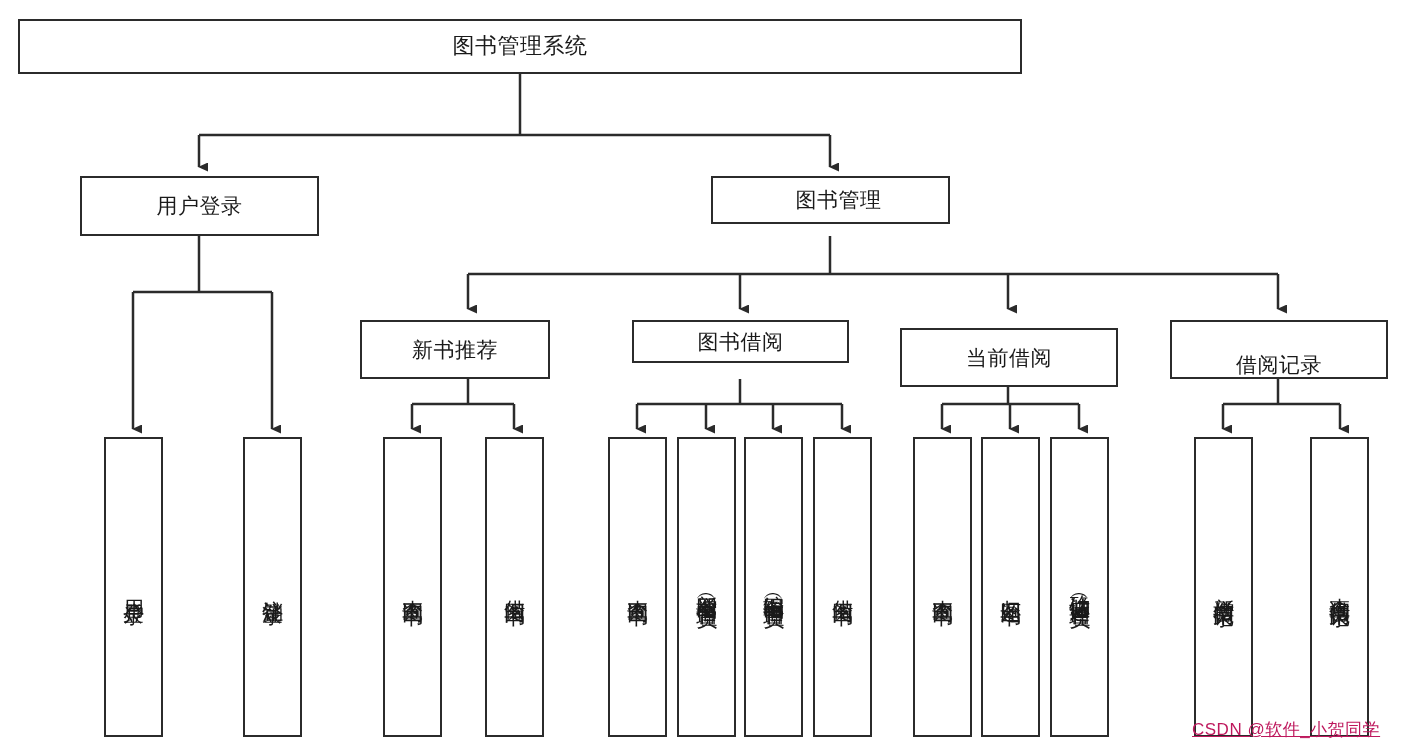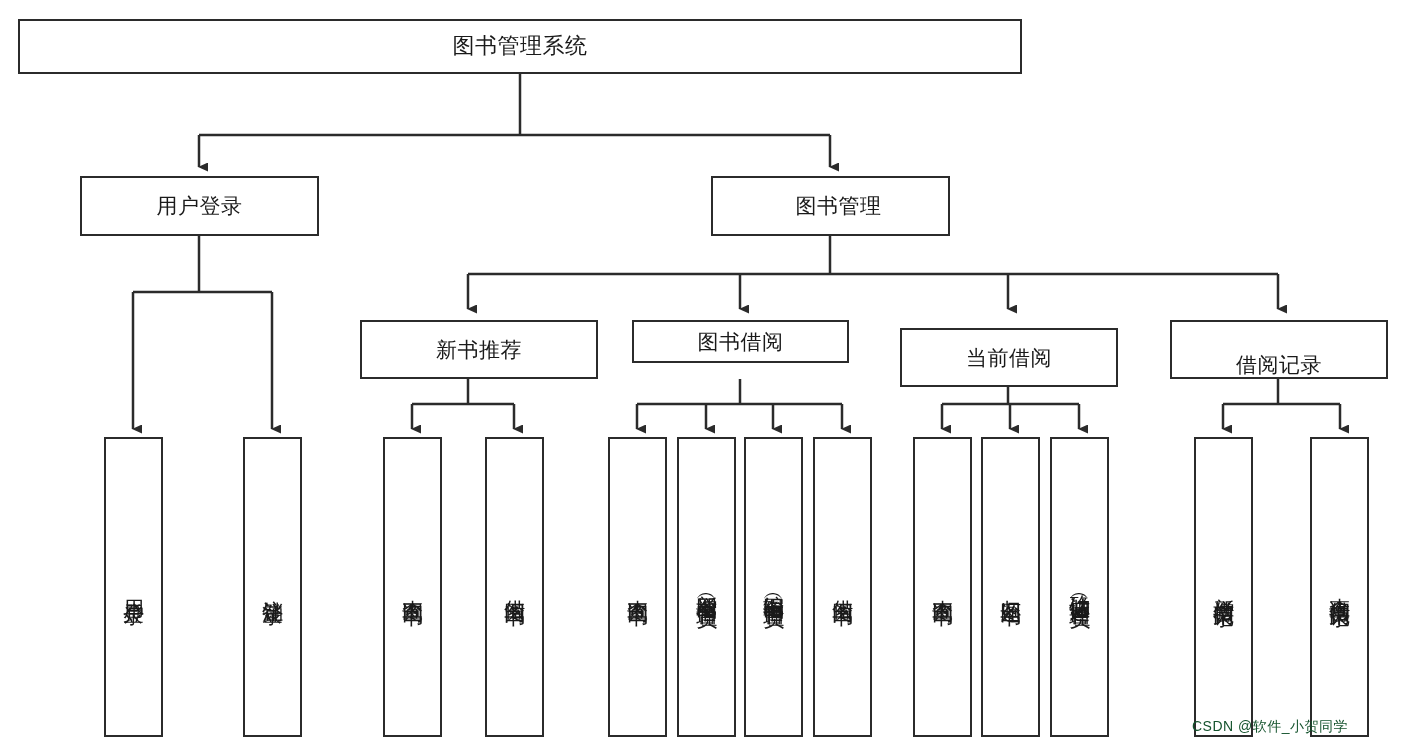--- a/index.html
+++ b/index.html
@@ -55,25 +55,26 @@
   .node.vert > span {
     writing-mode: vertical-rl;
     text-orientation: upright;
     display: block;
   }
   .node.root {
     font-size: 22px;
   }
   .watermark {
     position: absolute;
-    font-size: 14px;
-    color: #14532d;
+    font-size: 17px;
+    color: #be185d;
     white-space: nowrap;
     letter-spacing: 0.5px;
     user-select: none;
+    text-decoration: underline;
   }
 </style>
 </head>
 <body>
 
 <div id="diagram-root">
 
   <svg class="connectors" viewBox="0 0 1405 747">
     <defs>
       <marker id="arrowhead" markerWidth="9" markerHeight="10" refX="4.5" refY="9" orient="auto" markerUnits="userSpaceOnUse">
@@ -124,25 +125,25 @@
     </g>
   </svg>
 
   <div class="node horiz root" style="left:18px; top:15px; width:1004px; height:55px;">
     <span>图书管理系统</span>
   </div>
 
   <div class="node horiz" style="left:80px; top:172px; width:239px; height:60px;">
     <span>用户登录</span>
   </div>
-  <div class="node horiz" style="left:711px; top:172px; width:239px; height:60px;padding-left:16px;">
+  <div class="node horiz" style="left:711px; top:172px; width:239px; height:48px;padding-left:16px;">
     <span>图书管理</span>
   </div>
 
-  <div class="node horiz" style="left:360px; top:316px; width:238px; height:59px;">
+  <div class="node horiz" style="left:360px; top:316px; width:190px; height:59px;">
     <span>新书推荐</span>
   </div>
   <div class="node horiz" style="left:632px; top:316px; width:217px; height:43px;">
     <span>图书借阅</span>
   </div>
   <div class="node horiz" style="left:900px; top:316px; width:218px; height:59px;margin-top:8px;">
     <span>当前借阅</span>
   </div>
   <div class="node horiz" style="left:1170px; top:316px; width:218px; height:59px;align-items:flex-end;">
     <span>借阅记录</span>

